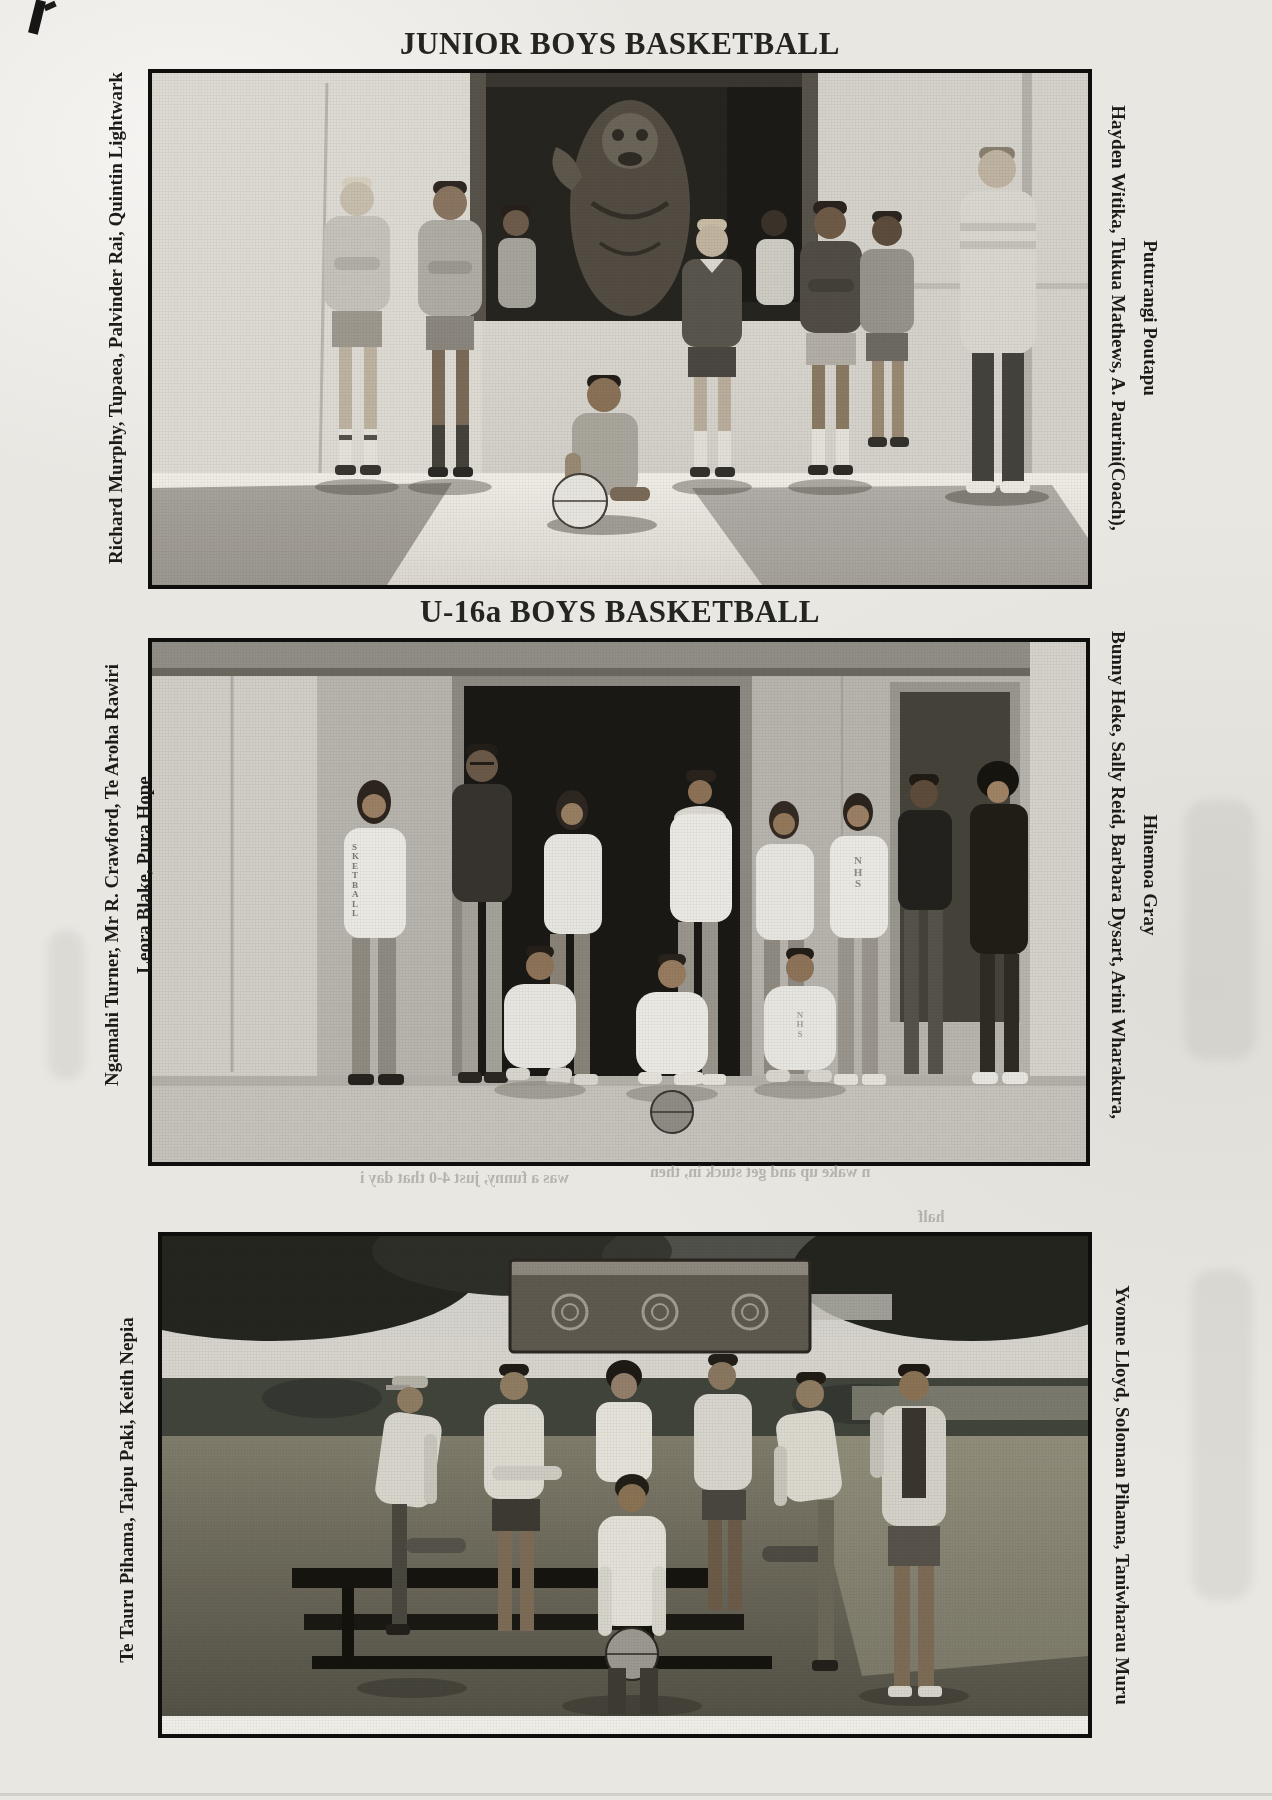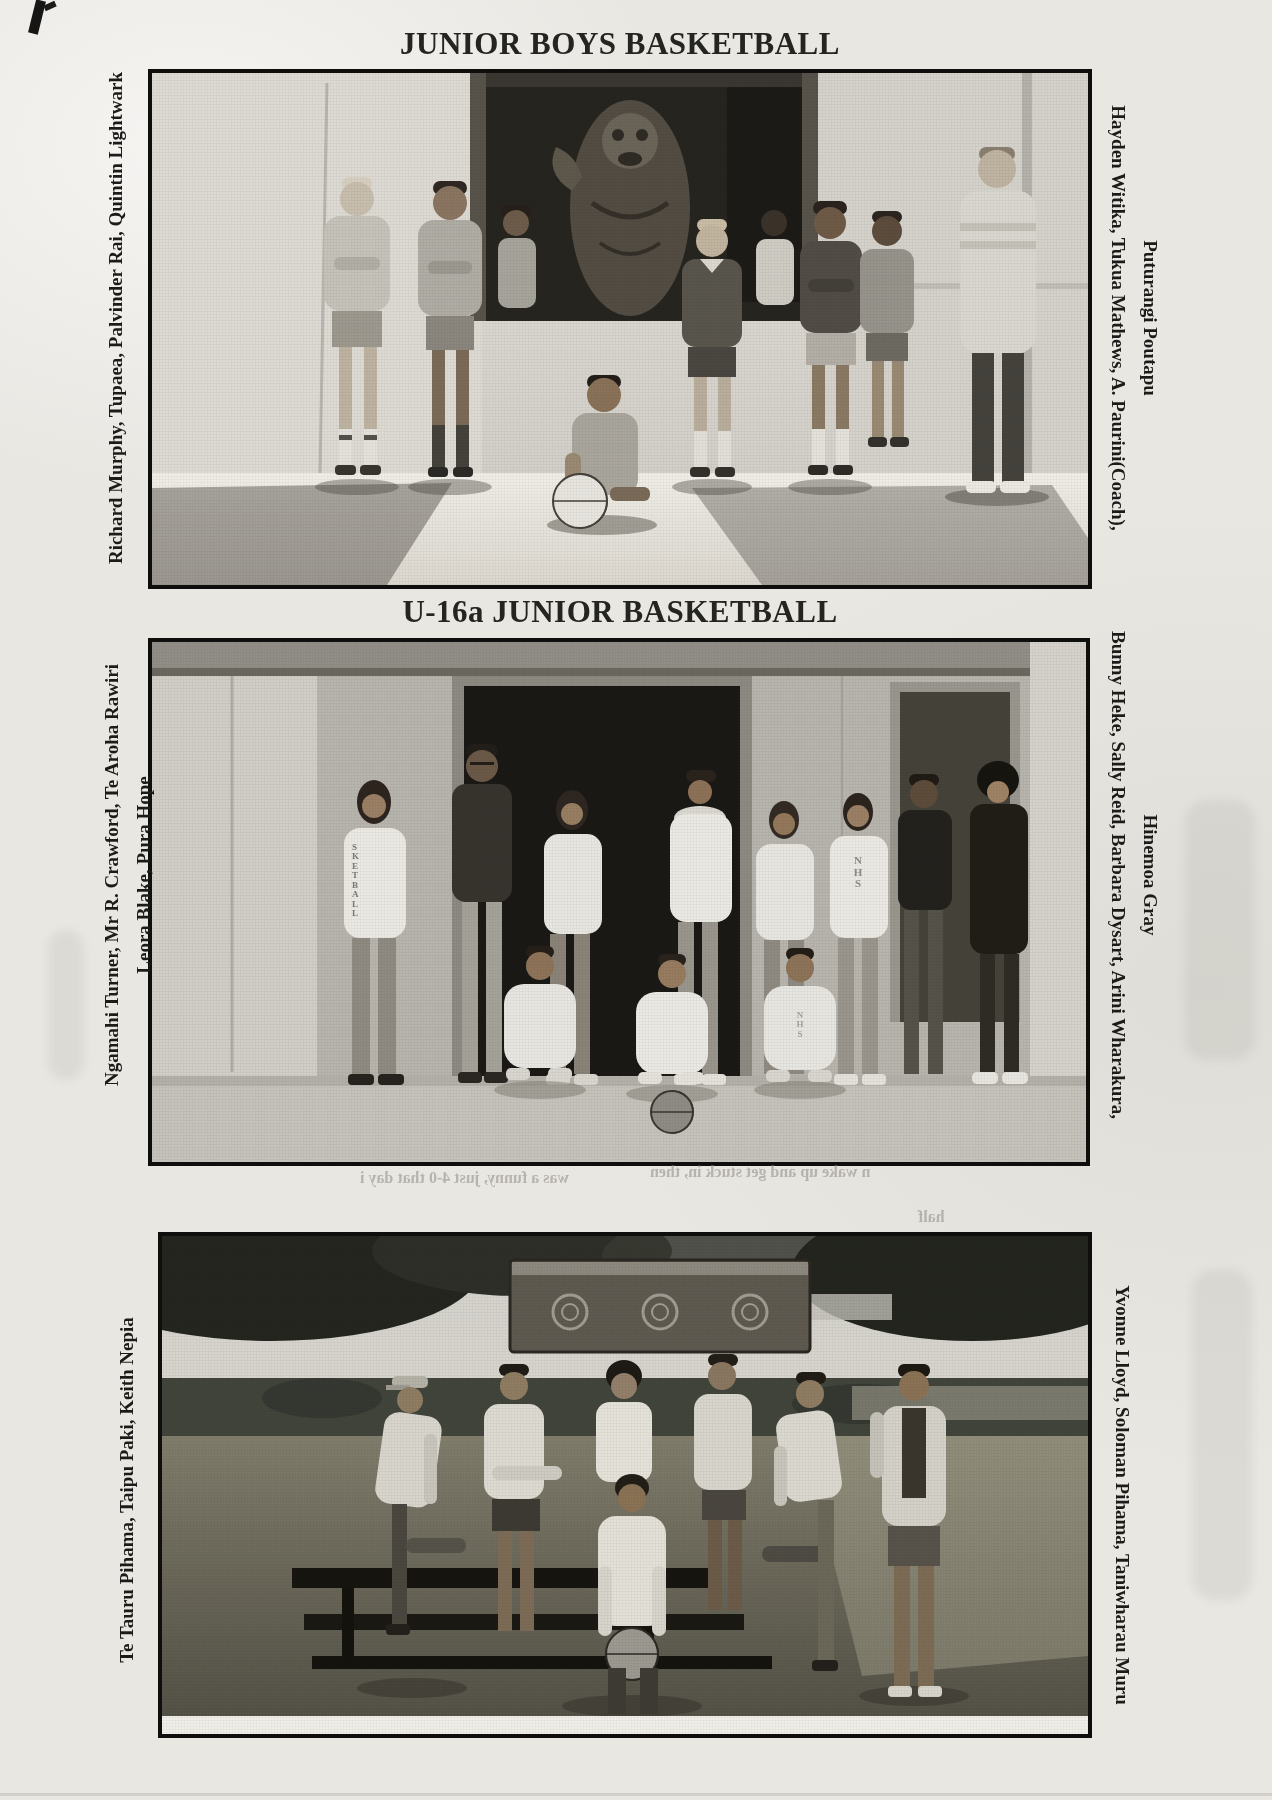--- a/index.html
+++ b/index.html
@@ -171,21 +171,21 @@
         <circle cx="428" cy="428" r="27" fill="#e8e6df" stroke="#45413b" stroke-width="2"></circle>
         <path d="M401,428 h54 M428,401 a27,27 0 0 1 0,54" stroke="#45413b" stroke-width="1.5" fill="none"></path>
       </g>
     </svg>
   </figure>
 
   <div class="vcap rotL" style="left:-144px;top:306px;">Richard Murphy, Tupaea, Palvinder Rai, Quintin Lightwark</div>
   <div class="vcap rotR" style="left:858px;top:306px;">Hayden Witika, Tukua Mathews, A. Paurini(Coach),</div>
   <div class="vcap rotR" style="left:890px;top:306px;">Puturangi Poutapu</div>
 
-  <div class="title" style="top:592px;">U-16a JUNIOR BASKETBALL</div>
+  <div class="title" style="top:592px;">U-16a BOYS BASKETBALL</div>
 
   <figure class="photo" style="left:148px;top:638px;width:942px;height:528px;margin:0;">
     <svg viewBox="0 0 934 520" preserveAspectRatio="none">
       <rect width="934" height="520" fill="#b8b5ae"></rect>
       <rect width="934" height="26" fill="#918e87"></rect>
       <rect y="26" width="934" height="8" fill="#6b685f"></rect>
       <rect x="0" y="34" width="165" height="400" fill="#d2cfc8"></rect>
       <line x1="80" y1="34" x2="80" y2="430" stroke="#b1aea7" stroke-width="3"></line>
       <rect x="300" y="34" width="300" height="404" fill="#8d8a83"></rect>
       <rect x="312" y="44" width="276" height="394" fill="#191815"></rect>

